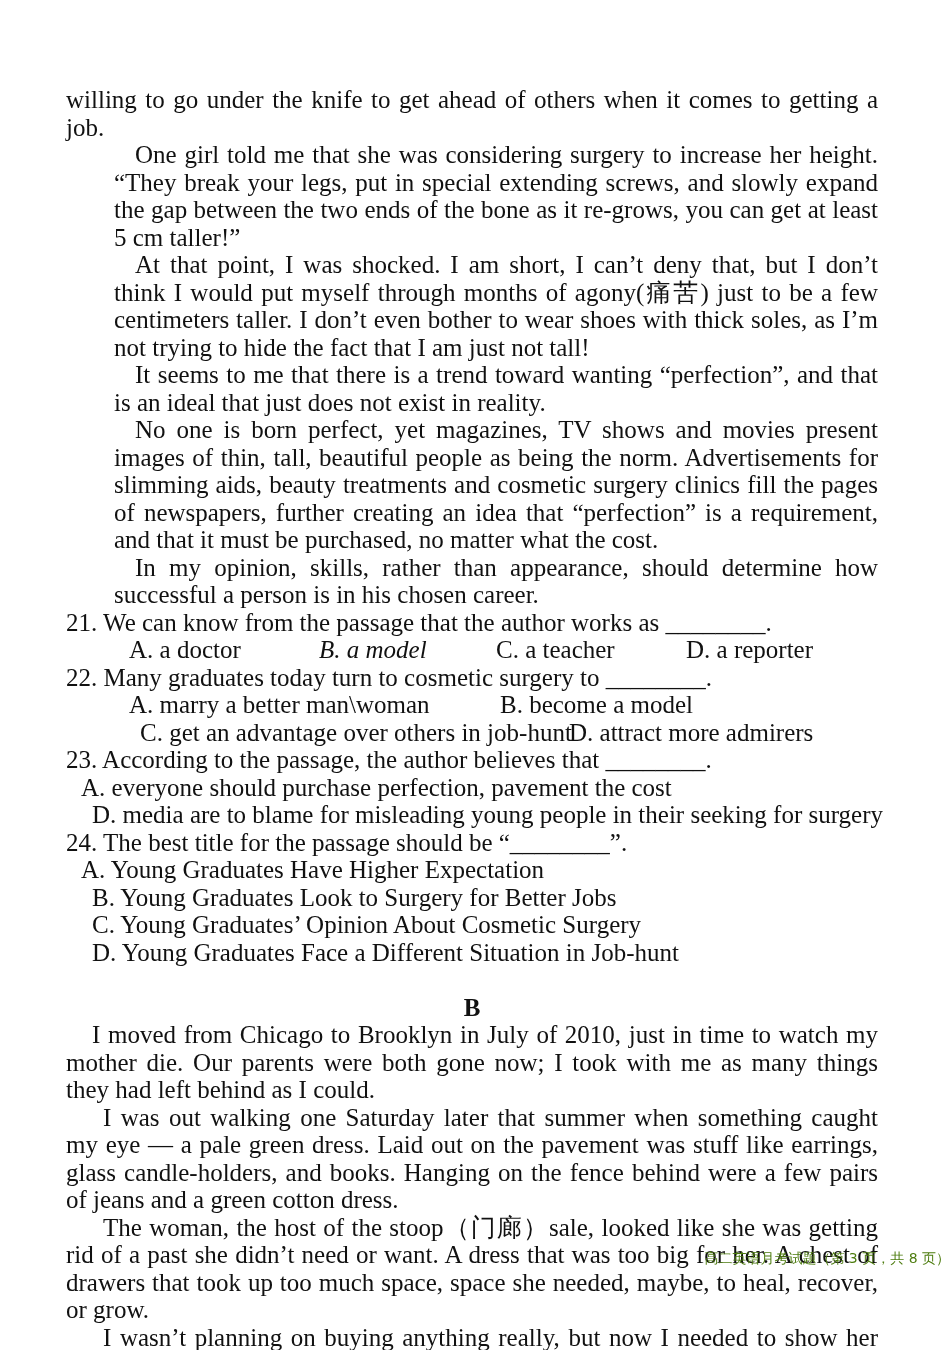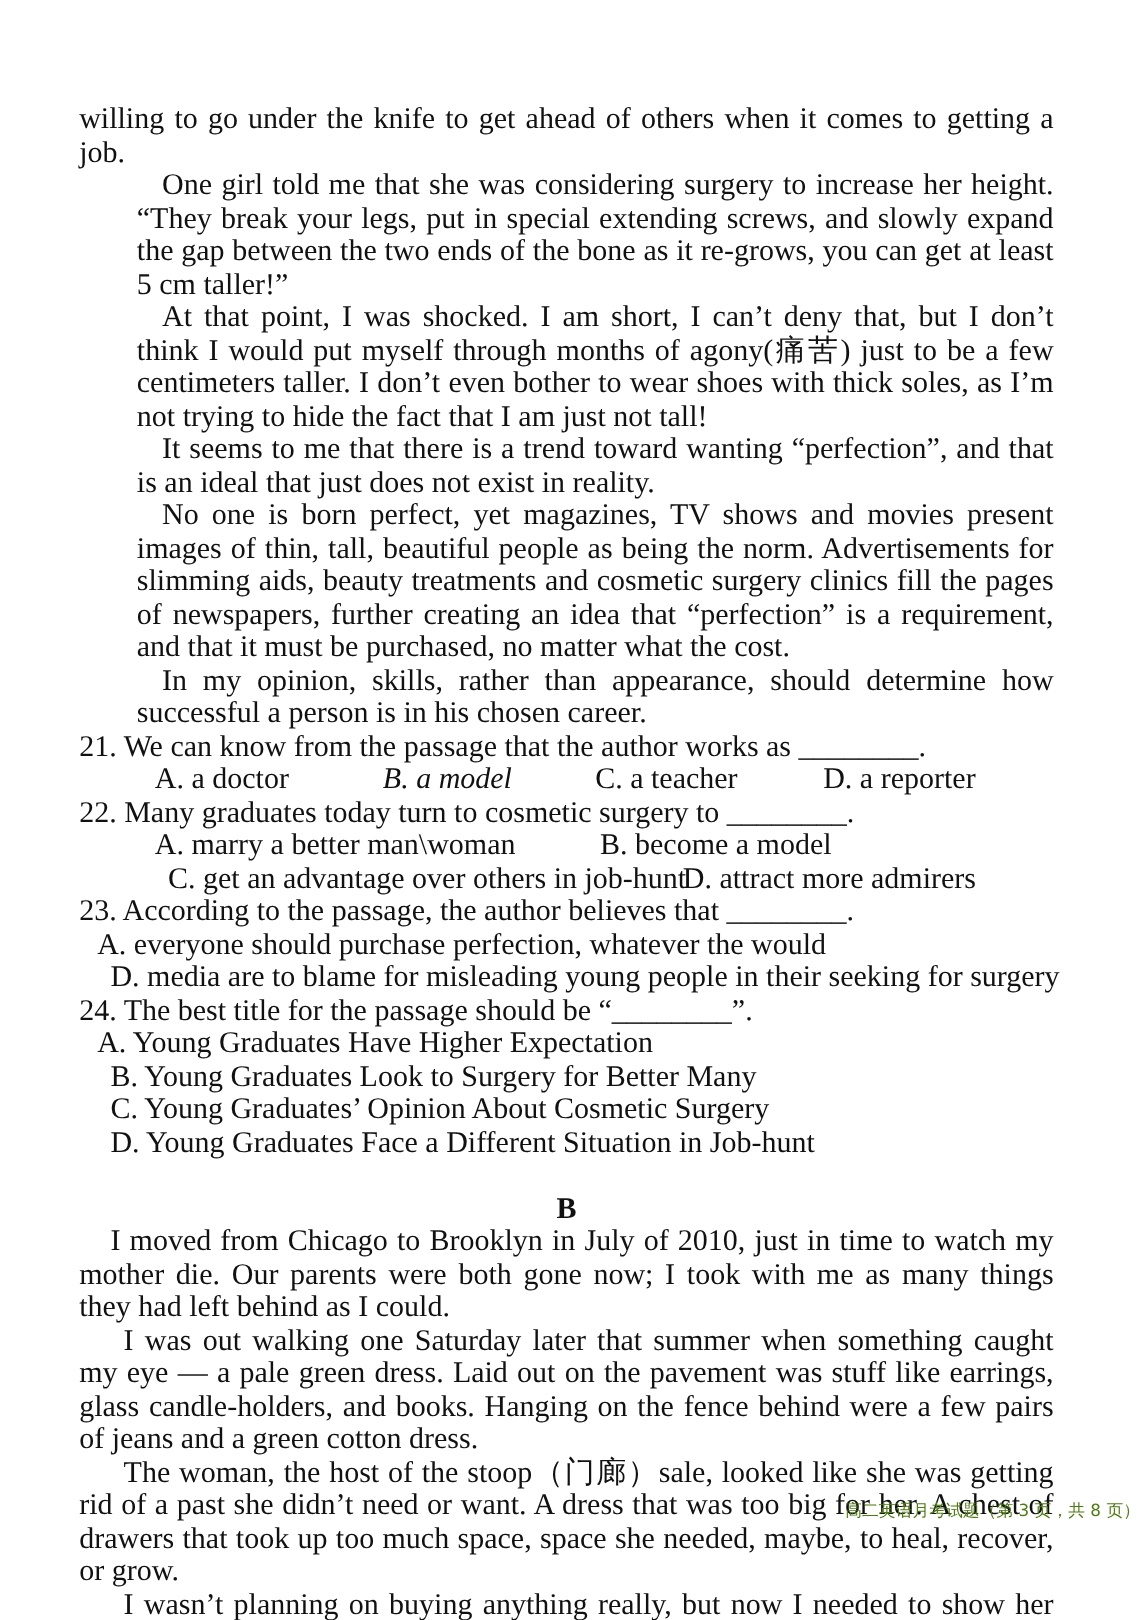--- a/index.html
+++ b/index.html
@@ -81,28 +81,28 @@
   </div>
 
   <div>
     <p class="question">22. Many graduates today turn to cosmetic surgery to ________.</p>
     <p class="opt-row opt-a q22"><span class="opt-inline o1">A. marry a better man\woman</span><span class="opt-inline">B. become a model</span></p>
     <p class="opt-row opt-b q22c"><span class="opt-inline o1">C. get an advantage over others in job-hunt</span><span class="opt-inline">D. attract more admirers</span></p>
   </div>
 
   <div>
     <p class="question">23. According to the passage, the author believes that ________.</p>
-    <p class="opt-row opt-a">A. everyone should purchase perfection, whatever the would</p>
+    <p class="opt-row opt-a">A. everyone should purchase perfection, pavement the cost</p>
     <p class="opt-row opt-b">D. media are to blame for misleading young people in their seeking for surgery</p>
   </div>
 
   <div>
     <p class="question">24. The best title for the passage should be “________”.</p>
     <p class="opt-row opt-a">A. Young Graduates Have Higher Expectation</p>
-    <p class="opt-row opt-b">B. Young Graduates Look to Surgery for Better Many</p>
+    <p class="opt-row opt-b">B. Young Graduates Look to Surgery for Better Jobs</p>
     <p class="opt-row opt-b">C. Young Graduates’ Opinion About Cosmetic Surgery</p>
     <p class="opt-row opt-b">D. Young Graduates Face a Different Situation in Job-hunt</p>
   </div>
 
   <div>
     <p class="section-title">B</p>
     <p class="para indent2">I moved from Chicago to Brooklyn in July of 2010, just in time to watch my mother die. Our parents were both gone now; I took with me as many things they had left behind as I could.</p>
     <p class="para indent3">I was out walking one Saturday later that summer when something caught my eye — a pale green dress. Laid out on the pavement was stuff like earrings, glass candle-holders, and books. Hanging on the fence behind were a few pairs of jeans and a green cotton dress.</p>
     <p class="para indent3">The woman, the host of the stoop（门廊）sale, looked like she was getting rid of a past she didn’t need or want. A dress that was too big for her. A chest of drawers that took up too much space, space she needed, maybe, to heal, recover, or grow.</p>
     <p class="para indent3" style="text-align-last: justify;">I wasn’t planning on buying anything really, but now I needed to show her that I appreciated her things and I would give them a safe home. Then I had my first stoop sale — I</p>

